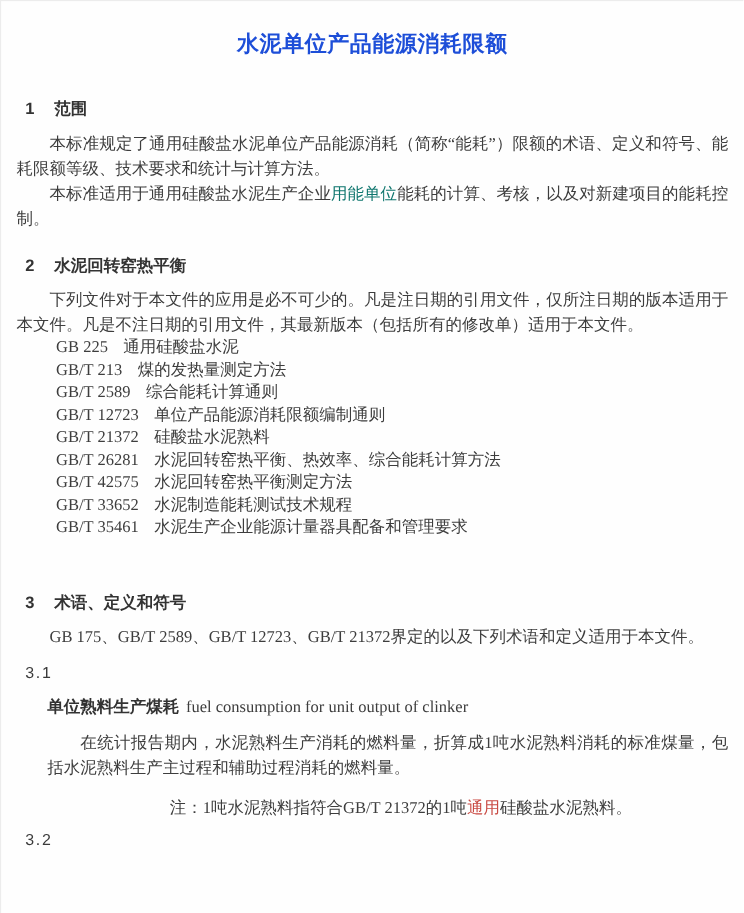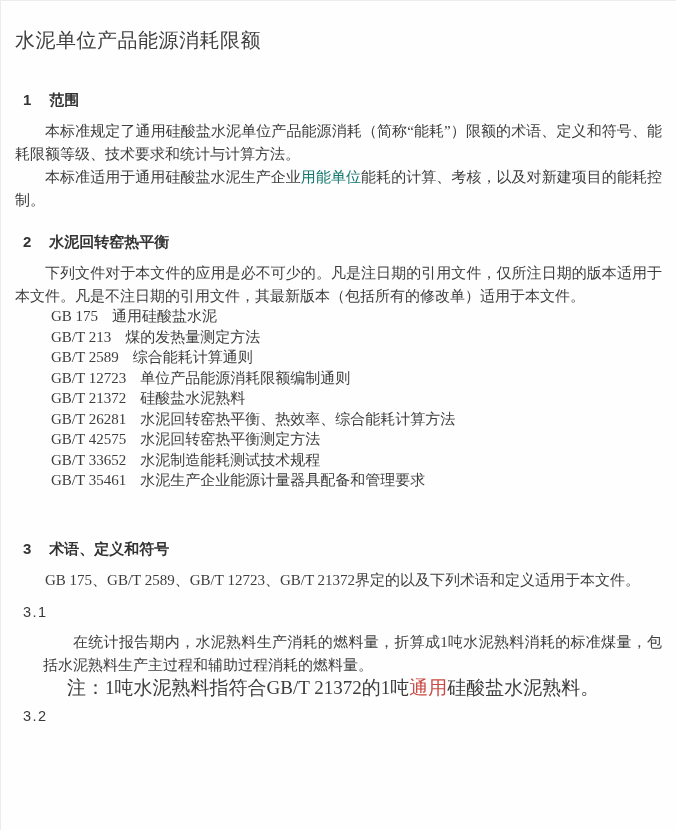--- a/index.html
+++ b/index.html
@@ -11,25 +11,26 @@
     background: #fefefe;
     border-left: 1px solid #ececec;
     border-top: 1px solid #ececec;
     overflow: hidden;
     font-family: "Liberation Serif", "DejaVu Serif", serif;
     color: #3d3d3d;
     padding: 0 14px;
   }
   .doc-title {
     margin-top: 27px;
+    text-align: center;
     font-family: "Liberation Sans", "DejaVu Sans", sans-serif;
-    font-weight: normal;
+    font-weight: bold;
     font-size: 20px;
     line-height: 24px;
-    color: #404040;
+    color: #1d4ed8;
     letter-spacing: 0.5px;
   }
   .sec-heading {
     font-family: "Liberation Sans", "DejaVu Sans", sans-serif;
     font-weight: bold;
     font-size: 15px;
     line-height: 16px;
     color: #333333;
     padding-left: 8px;
     display: flex;
@@ -78,24 +79,25 @@
   }
   .term-en { font-weight: normal; margin-left: 6px; }
   .def-p {
     margin: 11px 0 0 0;
     font-size: 15px;
     line-height: 23px;
     text-indent: 2em;
     text-align: justify;
   }
   .note-line {
-    margin-top: 1px;
+    margin-top: 15px;
     padding-left: 24px;
-    font-size: 19px;
+    font-size: 15px;
     line-height: 19px;
+    text-align: center;
   }
   .link-blue { text-decoration: none; cursor: pointer; }
   .inline { display: inline; }
 </style>
 </head>
 <body>
 
 <div class="page">
 
   <div class="doc-title">水泥单位产品能源消耗限额</div>
@@ -110,40 +112,43 @@
   <p class="body-p"><span class="inline">本标准适用于通用硅酸盐水泥生产企业</span><span class="inline link-blue" style="color:#0f766e">用能单位</span><span class="inline">能耗的计算、考核，以及对新建项目的能耗控制。</span></p>
 
   <div class="sec-heading sh2">
     <span class="sec-num">2</span>
     <span>水泥回转窑热平衡</span>
   </div>
 
   <p class="body-p p-first">下列文件对于本文件的应用是必不可少的。凡是注日期的引用文件，仅所注日期的版本适用于本文件。凡是不注日期的引用文件，其最新版本（包括所有的修改单）适用于本文件。</p>
 
   <div class="ref-list">
-    <div class="ref-item"><span>GB 175</span><span class="ref-title">通用硅酸盐水泥</span></div>
+    <div class="ref-item"><span>GB 225</span><span class="ref-title">通用硅酸盐水泥</span></div>
     <div class="ref-item"><span>GB/T 213</span><span class="ref-title">煤的发热量测定方法</span></div>
     <div class="ref-item"><span>GB/T 2589</span><span class="ref-title">综合能耗计算通则</span></div>
     <div class="ref-item"><span>GB/T 12723</span><span class="ref-title">单位产品能源消耗限额编制通则</span></div>
     <div class="ref-item"><span>GB/T 21372</span><span class="ref-title">硅酸盐水泥熟料</span></div>
     <div class="ref-item"><span>GB/T 26281</span><span class="ref-title">水泥回转窑热平衡、热效率、综合能耗计算方法</span></div>
     <div class="ref-item"><span>GB/T 42575</span><span class="ref-title">水泥回转窑热平衡测定方法</span></div>
     <div class="ref-item"><span>GB/T 33652</span><span class="ref-title">水泥制造能耗测试技术规程</span></div>
     <div class="ref-item"><span>GB/T 35461</span><span class="ref-title">水泥生产企业能源计量器具配备和管理要求</span></div>
   </div>
 
   <div class="sec-heading sh3">
     <span class="sec-num">3</span>
     <span>术语、定义和符号</span>
   </div>
 
   <p class="body-p p-first">GB 175、GB/T 2589、GB/T 12723、GB/T 21372界定的以及下列术语和定义适用于本文件。</p>
 
   <div class="clause-num c31">3.1</div>
 
   <div class="term-block">
+    <div class="term-line">
+      <span class="term-zh">单位熟料生产煤耗</span><span class="term-en">fuel consumption for unit output of clinker</span>
+    </div>
     <p class="def-p">在统计报告期内，水泥熟料生产消耗的燃料量，折算成1吨水泥熟料消耗的标准煤量，包括水泥熟料生产主过程和辅助过程消耗的燃料量。</p>
     <div class="note-line"><span class="inline">注：1吨水泥熟料指符合GB/T 21372的1吨</span><span class="inline" style="color:#c94a43">通用</span><span class="inline">硅酸盐水泥熟料。</span></div>
   </div>
 
   <div class="clause-num c32">3.2</div>
 
 </div>
 
 </body></html>

